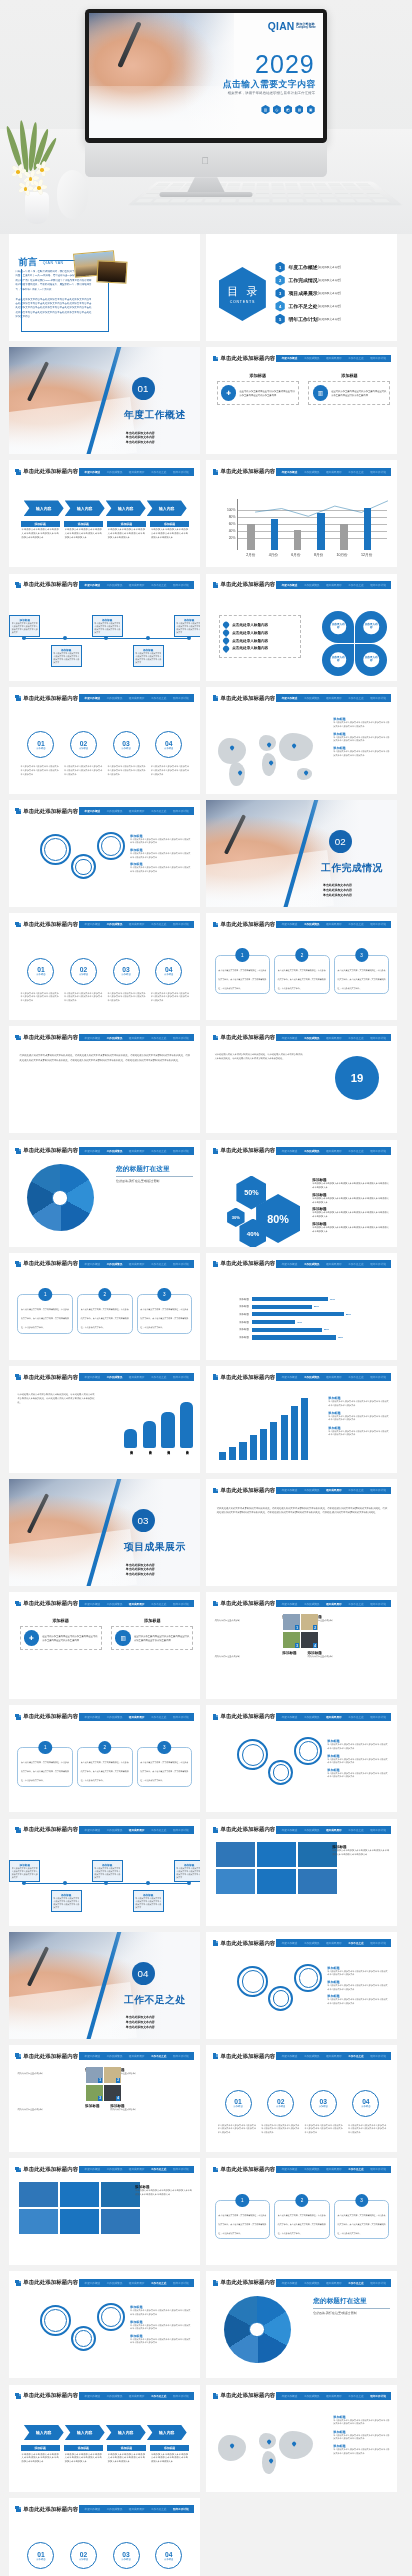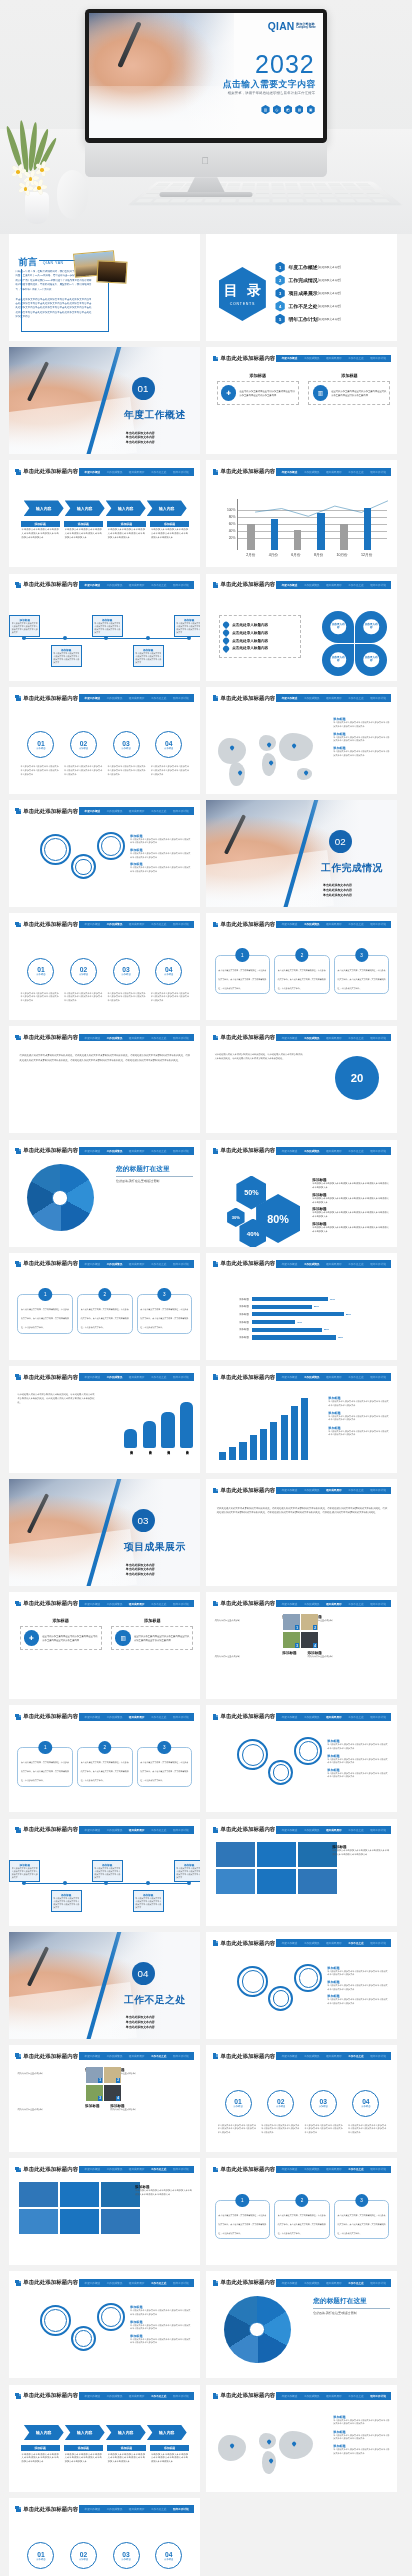--- a/index.html
+++ b/index.html
@@ -171,21 +171,21 @@
     background:linear-gradient(180deg,#9ec4e3 0%,#c9ad7e 55%,#5e4b33 100%);}
   .pic.b{ left:88px; top:8.2px; width:30px; height:21.6px; transform:rotate(3deg);
     background:linear-gradient(180deg,#6b4a25,#3a2714 60%,#1c120a);}
 
   
   .hexbig{
     position:absolute; left:12.4px; top:14.4px; width:47px; height:54px; background:#1a74c0;
     clip-path: polygon(50% 0,100% 25%,100% 75%,50% 100%,0 75%,0 25%);
     display:flex; flex-direction:column; align-items:center; justify-content:center; color:#fff;
   }
-  .hexbig .cz{ font-size:14px; font-weight:700; letter-spacing:2.6px; text-indent:2.6px;}
+  .hexbig .cz{ font-size:11px; font-weight:400; letter-spacing:2.6px; text-indent:2.6px;}
   .hexbig .ce{ font-size:3.6px; letter-spacing:0.7px; margin-top:1.5px;}
   .toc{ position:absolute; left:69px; top:8.2px; right:5.2px; }
   .toc .row{ display:flex; align-items:center; height:13px; }
   .toc .num{
     width:9.3px;height:10.8px;background:#1a74c0;color:#fff;margin-right:3.6px;
     clip-path: polygon(50% 0,100% 25%,100% 75%,50% 100%,0 75%,0 25%);
     display:flex;align-items:center;justify-content:center;font-size:4.1px;font-weight:700;
   }
   .toc .num.alt{ background:#2f8fd6; }
   .toc .lbl{ font-size:4.9px; font-weight:700; color:#111; }
@@ -427,21 +427,21 @@
         <div class="cover">
           <div class="photo"></div>
           <div class="fade"></div>
           <div class="logo">
             <span class="lg">QIAN</span>
             <span class="lt">
               <span class="cn" style="display:block">添加公司名称</span>
               <span class="en" style="display:block">Company Name</span>
             </span>
           </div>
-          <div class="year">2032</div>
+          <div class="year">2029</div>
           <div class="maintitle">点击输入需要文字内容</div>
           <div class="subtitle">框架完整，适用于年终总结述职报告新年计划工作汇报等</div>
           <div class="hexrow">
             <span class="hexicon">▥</span>
             <span class="hexicon">◷</span>
             <span class="hexicon">◩</span>
             <span class="hexicon">▤</span>
             <span class="hexicon">▣</span>
           </div>
         </div>
@@ -968,21 +968,21 @@
           <span class="">年度工作概述</span>
           <span class="on">工作完成情况</span>
           <span class="">项目成果展示</span>
           <span class="">工作不足之处</span>
           <span class="">明年工作计划</span>
         </span>
     </div>
       <div class="body">
     <div style="position:absolute;left:8.2px;top:7.2px;width:88px;font-size:2.2px;line-height:1.9;color:#555;text-align:justify">请在此处输入您的文本或者复制您的文本粘贴到此处。请在此处输入您的文本或者复制您的文本粘贴到此处。请在此处输入您的文本或者复制您的文本粘贴到此处。</div>
     <div style="position:absolute;right:18.5px;top:11.3px;width:44px;height:44px;border-radius:50%;background:#1a74c0;color:#fff;display:flex;flex-direction:column;align-items:center;justify-content:center">
-      <span style="font-size:11.3px;font-weight:700">20</span>
+      <span style="font-size:11.3px;font-weight:700">19</span>
     </div>
   </div>
     </div>
     <div class="slide">
       <div class="shead">
       <span class="mk">
           <b></b>
           <b></b>
           <b></b>
         </span>

